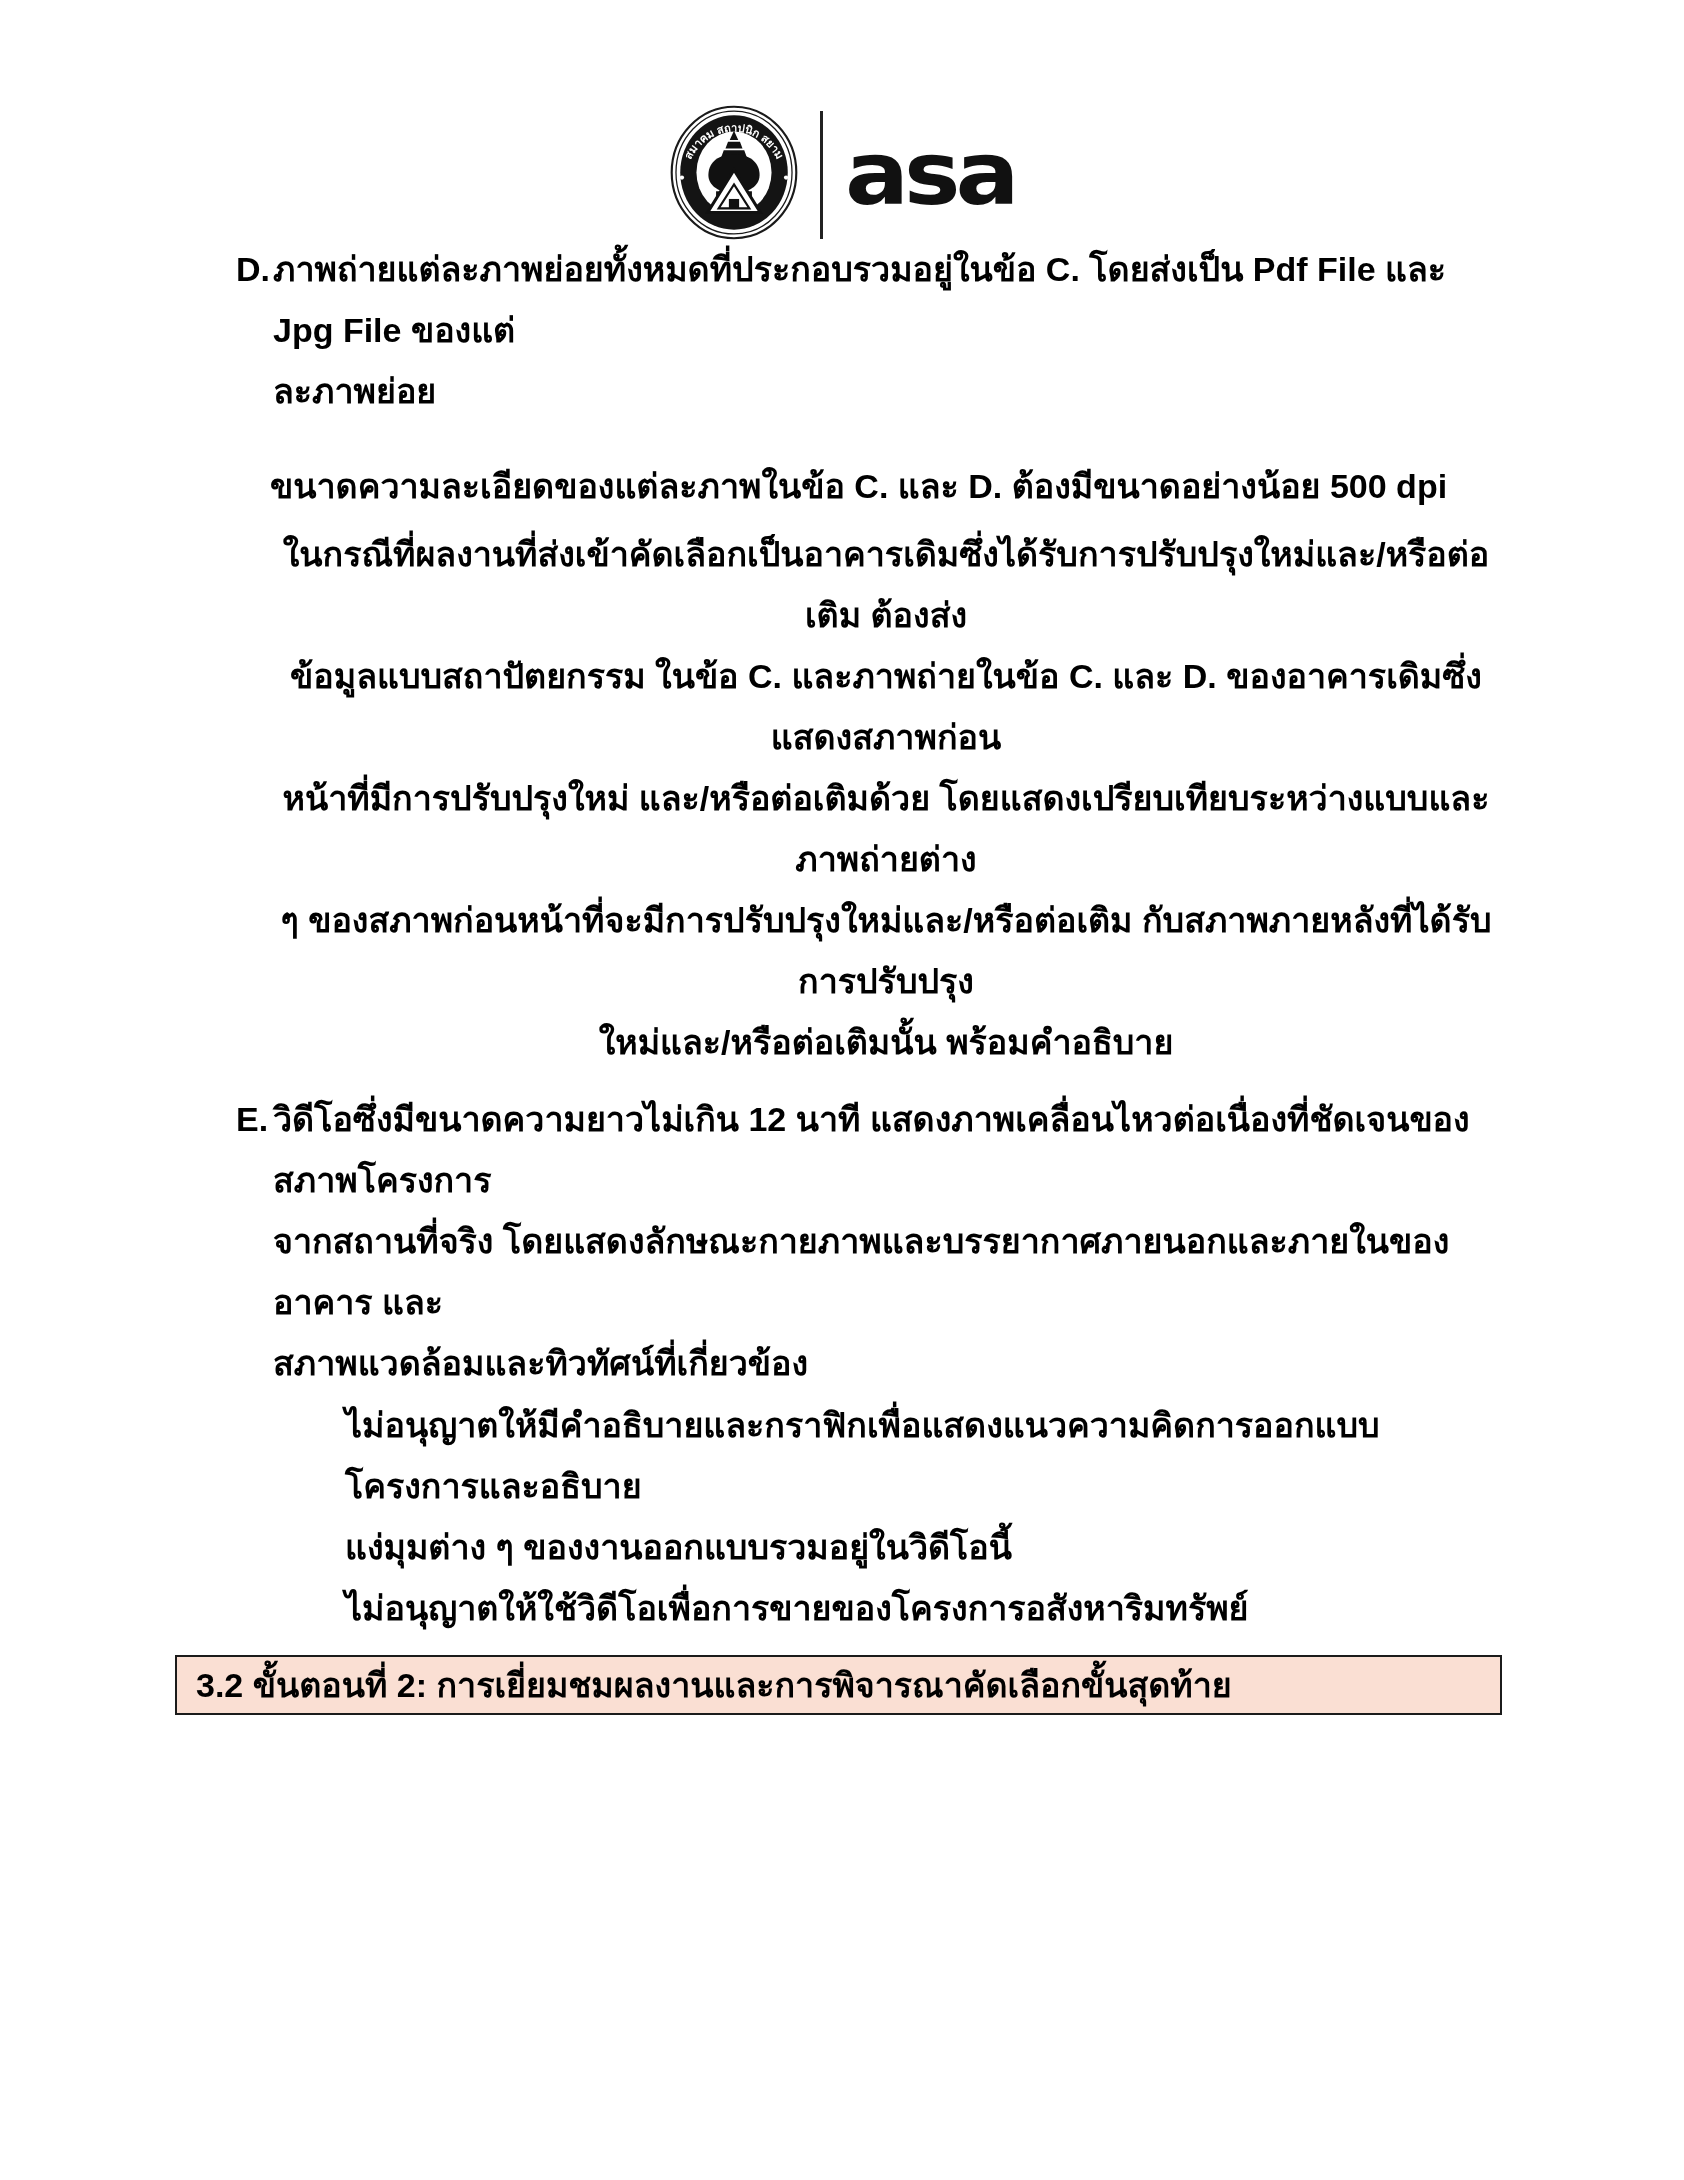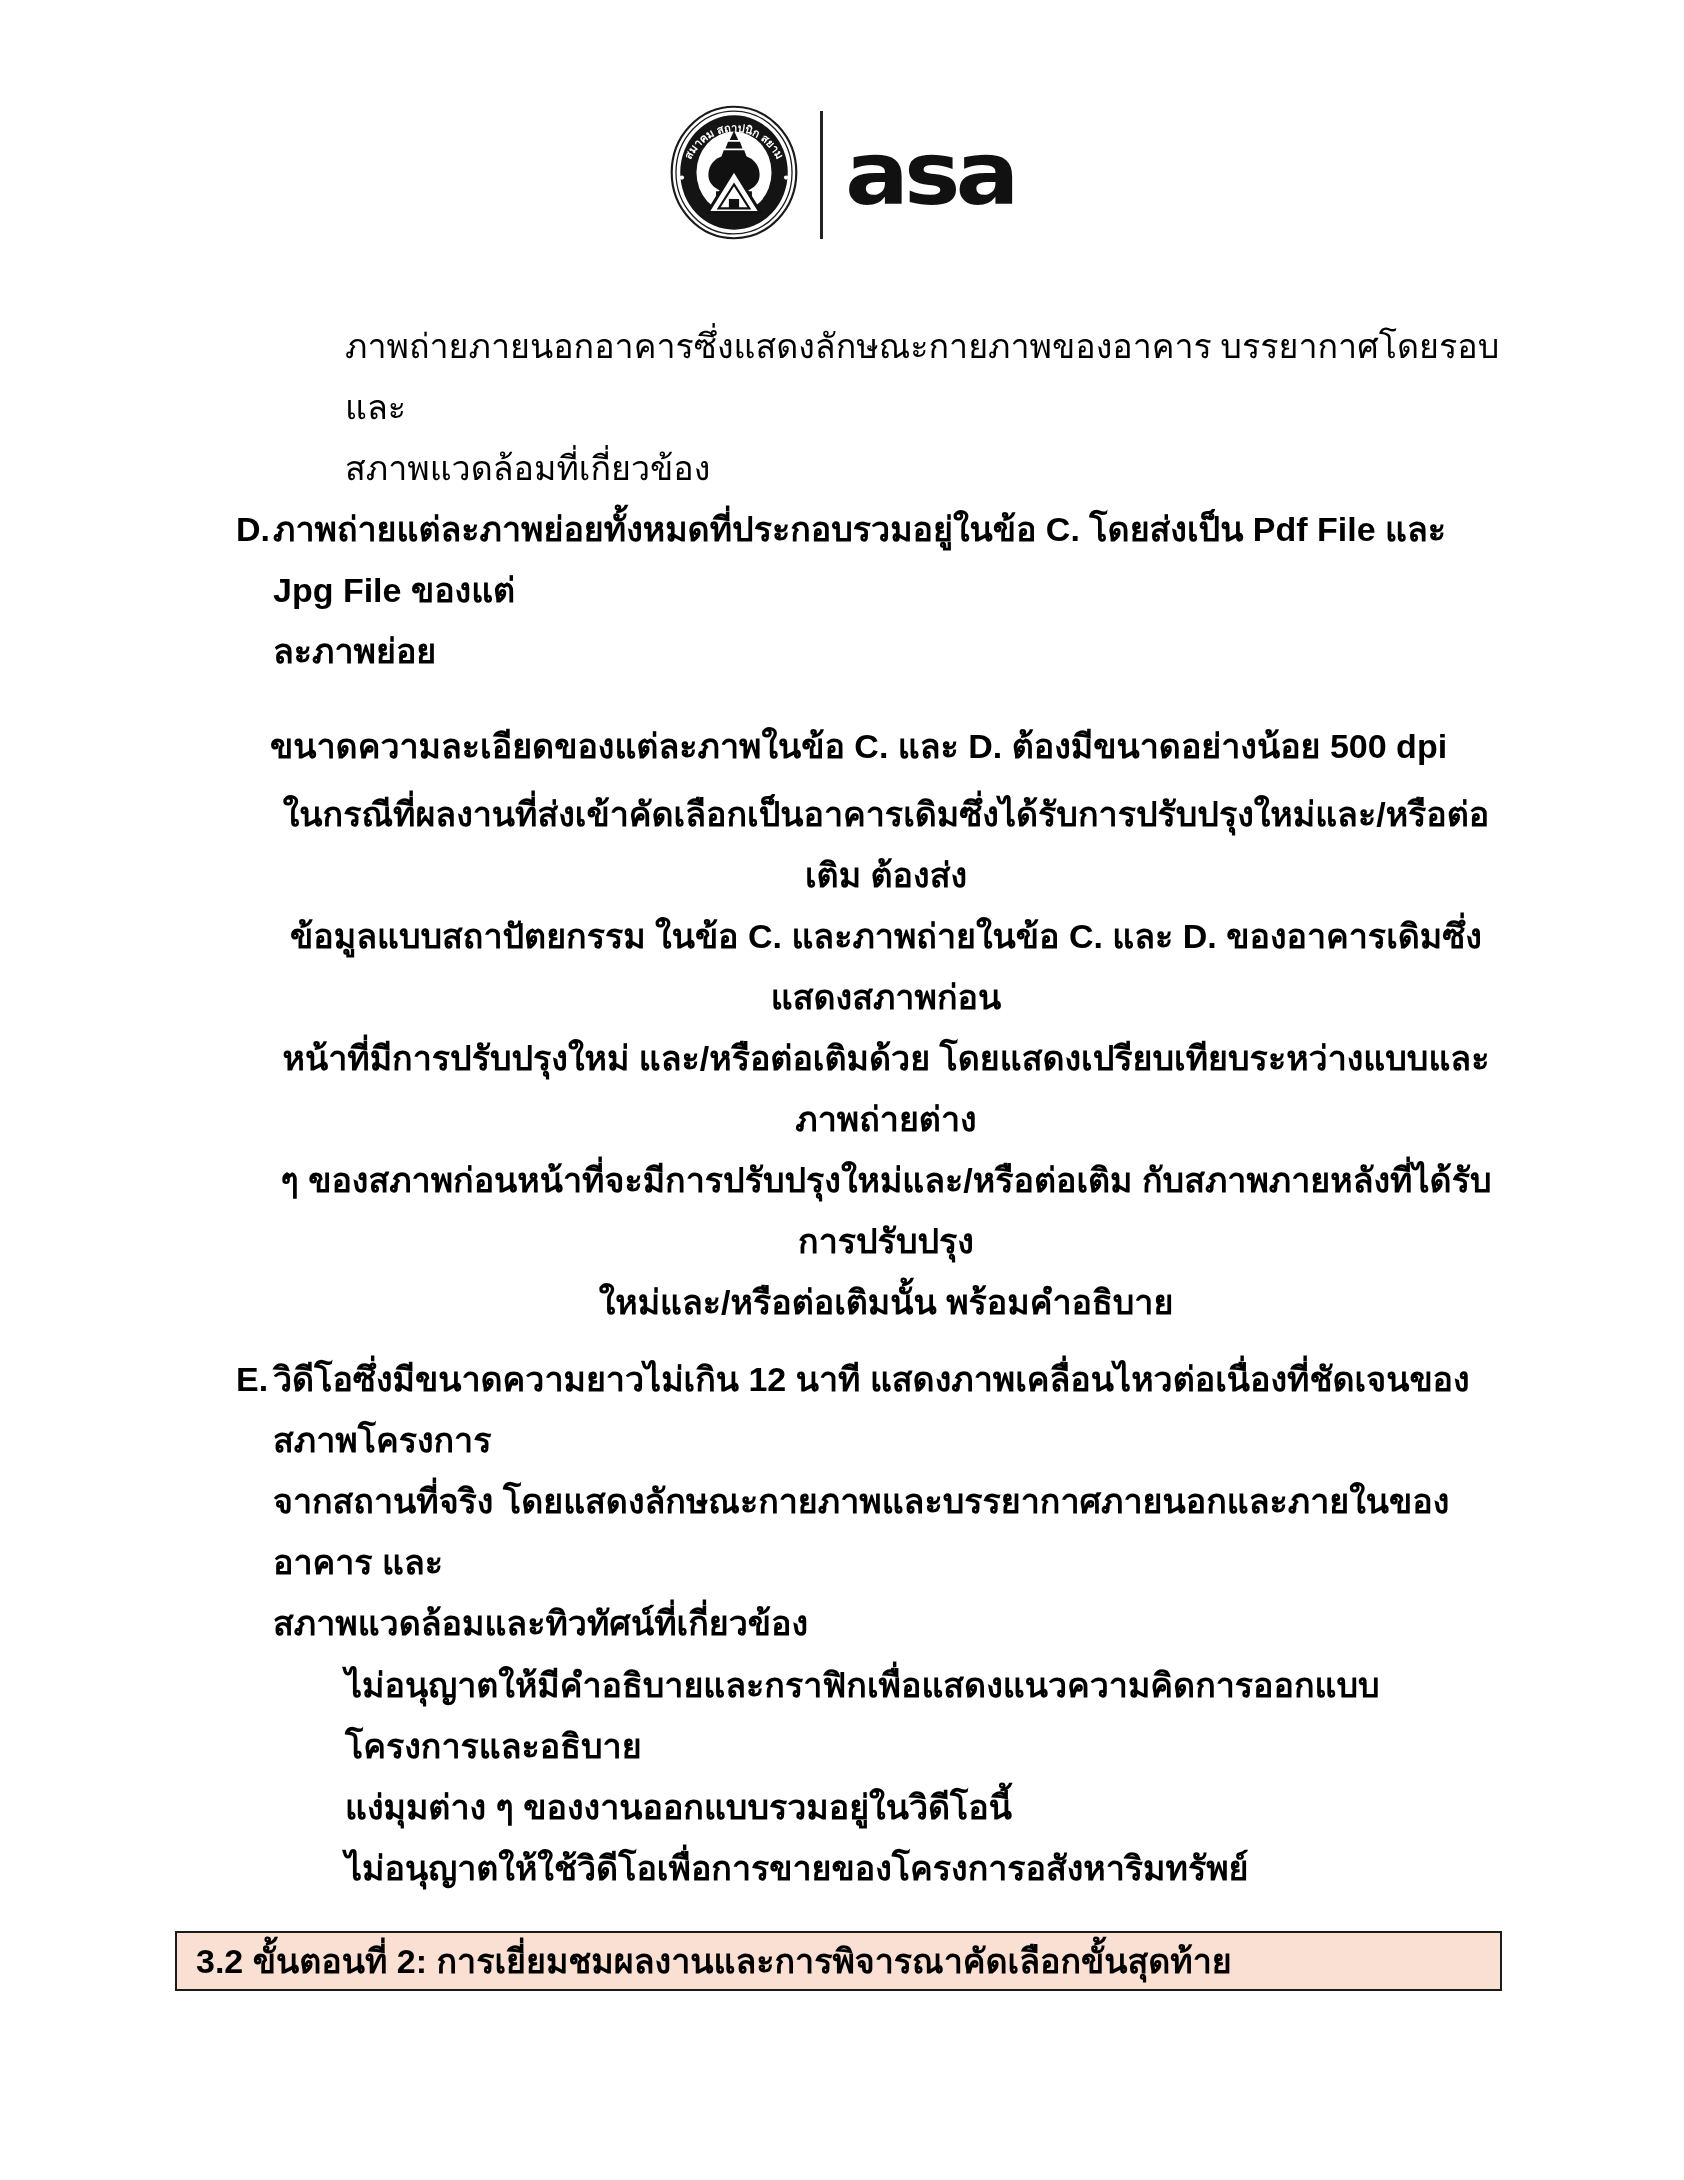--- a/index.html
+++ b/index.html
@@ -67,21 +67,21 @@
 
   
   #b1    { margin-top:77px; }
   #b2    { margin-top:6.8px;  }
   #itemD { margin-top:0;    }
   #b3    { margin-top:34px; }
   #b4    { margin-top:6.8px;text-align:center;  }
   #itemE { margin-top:16px; }
   #b5    { margin-top:0.9px;  }
   #b6    { margin-top:0;    }
-  #h32   { margin-top:32px; }
+  #h32   { margin-top:16px; }
 </style>
 </head>
 <body>
 
 <div class="page">
 
   <div class="logo-row">
     <span>
       <svg width="128" height="135" viewBox="0 0 150 158" aria-hidden="true">
         <ellipse cx="75" cy="79" rx="73" ry="77" fill="#ffffff" stroke="#1a1a1a" stroke-width="2.5"></ellipse>
@@ -107,25 +107,20 @@
         <circle cx="14" cy="85" r="2.5" fill="#fff"></circle>
         <circle cx="136" cy="85" r="2.5" fill="#fff"></circle>
       </svg>
     </span>
     <span class="logo-divider"></span>
     <span class="asa-wordmark">asa</span>
   </div>
 
   <div class="doc">
 
-    <div class="li lvl2 serif-item" id="b1">
-      <span class="mk"><span class="dot"></span></span>
-      <span class="txt">ภาพถ่ายภายนอกอาคารซึ่งแสดงลักษณะกายภาพของอาคาร บรรยากาศโดยรอบ และ
-สภาพแวดล้อมที่เกี่ยวข้อง</span>
-    </div>
 
 
     <div class="li letter-item bold-item" id="itemD">
       <span class="marker">D.</span>
       <span class="txt">ภาพถ่ายแต่ละภาพย่อยทั้งหมดที่ประกอบรวมอยู่ในข้อ C. โดยส่งเป็น Pdf File และ Jpg File ของแต่
 ละภาพย่อย</span>
     </div>
 
     <div class="li lvl1 bold-item" id="b3">
       <span class="mk"><span class="dot"></span></span>

